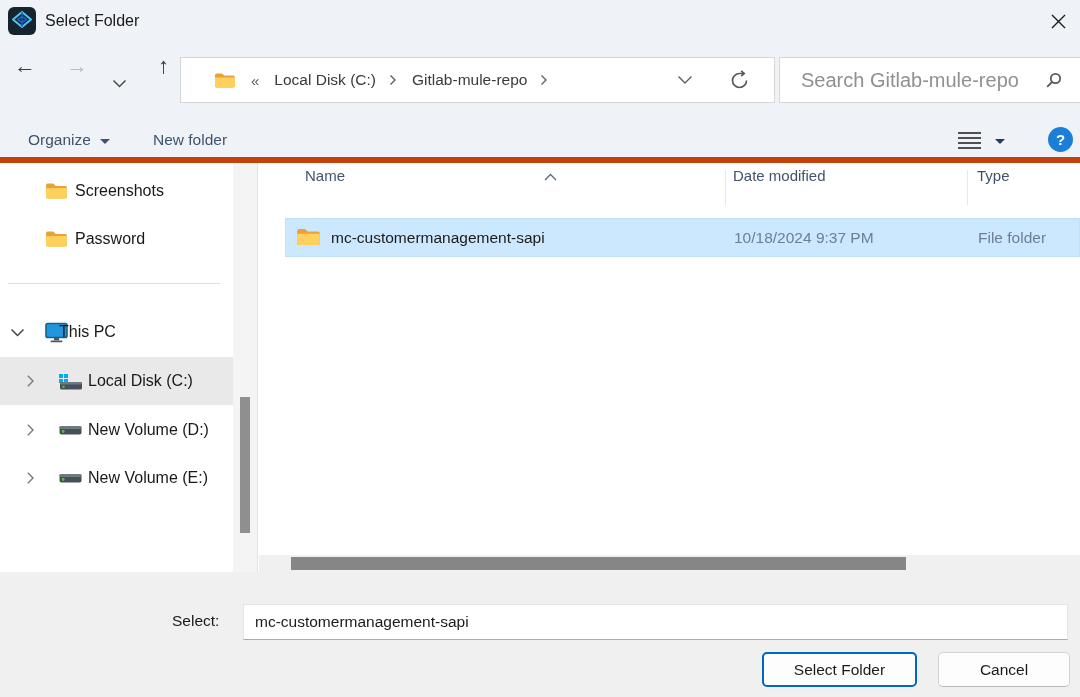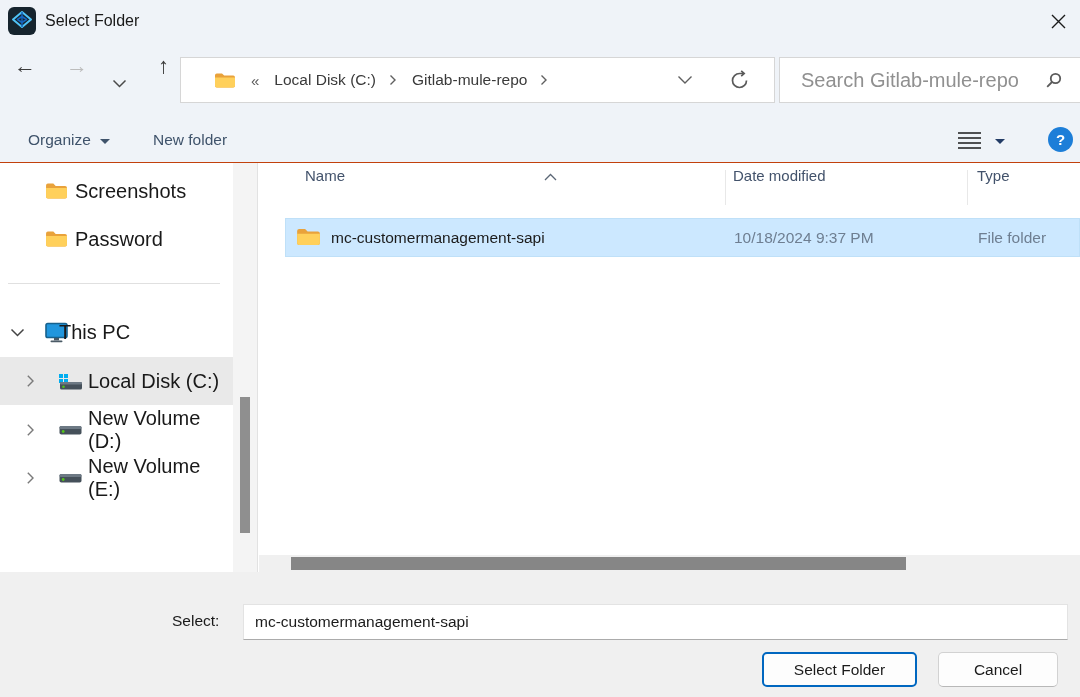--- a/index.html
+++ b/index.html
@@ -28,35 +28,35 @@
   .crumb-sep { margin-left:13px; display:flex; }
   .addr-spacer { flex:1; }
   .addr-dd { display:flex; }
   .addr-refresh { margin-left:36px; margin-right:24px; display:flex; }
   .searchbox { position:absolute; left:779px; top:15px; width:306px; height:46px;
     background:#fff; border:1px solid #d6d6d6; display:flex; align-items:center; }
   .search-ph { margin-left:21px; font-size:20px; color:#909090; flex:1; }
   .search-icon { margin-right:22px; display:flex; }
   
   .toolbarband { position:absolute; left:0; top:118px; width:1080px; height:45px;
-    background:#eff3f8; border-bottom:1px solid #c2410c;text-align:right; }
+    background:#eff3f8; border-bottom:6px solid #c2410c;text-align:right; }
   .tbtn { position:absolute; top:0; height:44px; display:flex; align-items:center;
     color:#3f536b; font-size:15.5px; cursor:default; }
   .caret-down { width:0; height:0; border-left:5px solid transparent; border-right:5px solid transparent;
     border-top:5px solid #3f536b; margin-left:9px; margin-top:3px; }
   .viewbtn { position:absolute; left:956px; top:12px; display:flex; align-items:center; }
   .view-caret { width:0; height:0; border-left:5px solid transparent; border-right:5px solid transparent;
     border-top:5px solid #233c66; margin-left:12px; margin-top:2px; }
   .helpbtn { position:absolute; left:1048px; top:9px; width:25px; height:25px; border-radius:50%;
     background:#1d7ed8; color:#fff; font-size:15px; font-weight:bold;
     display:flex; align-items:center; justify-content:center; }
   
   .bodyarea { position:absolute; left:0; top:163px; width:1080px; height:409px; background:#fff; }
   .sidebar { position:absolute; left:0; top:0; width:233px; height:409px; background:#fff; }
-  .side-item { position:absolute; left:0; width:233px; display:flex; align-items:center; font-size:20px; color:#191919; }
+  .side-item { position:absolute; left:0; width:233px; display:flex; align-items:center; font-size:16px; color:#191919; }
   .side-item.selected { background:#e9e9e9; }
   .tree-chev { position:absolute; display:flex; }
   .side-sep { position:absolute; left:8px; top:120px; width:212px; height:1px; background:#e0e0e0; }
   .vtrack { position:absolute; left:233px; top:0; width:25px; height:409px; background:#f4f4f4; border-right:1px solid #e2e2e2; }
   .vthumb { position:absolute; left:7px; top:234px; width:10px; height:136px; background:#8f8f8f; }
   .mainpane { position:absolute; left:259px; top:0; width:821px; height:409px; background:#fff; }
   .col-header { position:absolute; top:4px; font-size:15px; color:#42526b; white-space:nowrap; cursor:default; }
   .sort-caret { position:absolute; left:238px; top:1px; }
   .col-sep { position:absolute; top:7px; width:1px; height:35px; background:#e8e8e8; }
   .filerow { position:absolute; left:26px; top:55px; width:795px; height:39px;
@@ -70,21 +70,21 @@
   
   .footer { position:absolute; left:0; top:572px; width:1080px; height:125px; background:#f0f0f0; }
   .folder-label { position:absolute; left:172px; top:40px; font-size:15.5px; color:#191919; }
   .folder-input { position:absolute; left:243px; top:32px; width:825px; height:36px;
     background:#fff; border:1px solid #e3e3e3; border-bottom:1px solid #ababab;
     font-family:"Liberation Sans", sans-serif; font-size:15.5px; color:#1b1b1b; padding-left:11px; }
   .btn { position:absolute; top:80px; height:35px; background:#fdfdfd; border-radius:5px;
     font-family:"Liberation Sans", sans-serif; font-size:15.5px; color:#1b1b1b;
     display:flex; align-items:center; justify-content:center; cursor:default; }
   .btn-primary { left:762px; width:155px; border:2px solid #0067c0; }
-  .btn-plain { left:938px; width:120px; border:1px solid #d2d2d2; border-bottom-color:#b8b8b8; }
+  .btn-plain { left:938px; width:132px; border:1px solid #d2d2d2; border-bottom-color:#b8b8b8; }
 </style>
 </head>
 <body>
 
 <div class="window">
 
   <div class="titlebar">
     <svg class="appicon" viewBox="0 0 28 28">
       <rect x="0" y="0" width="28" height="28" rx="6" fill="#16242e"></rect>
       <path d="M14 5 L23 12.5 L14 20 L5 12.5 Z" fill="none" stroke="#4fc3f7" stroke-width="2" stroke-linejoin="round"></path>

